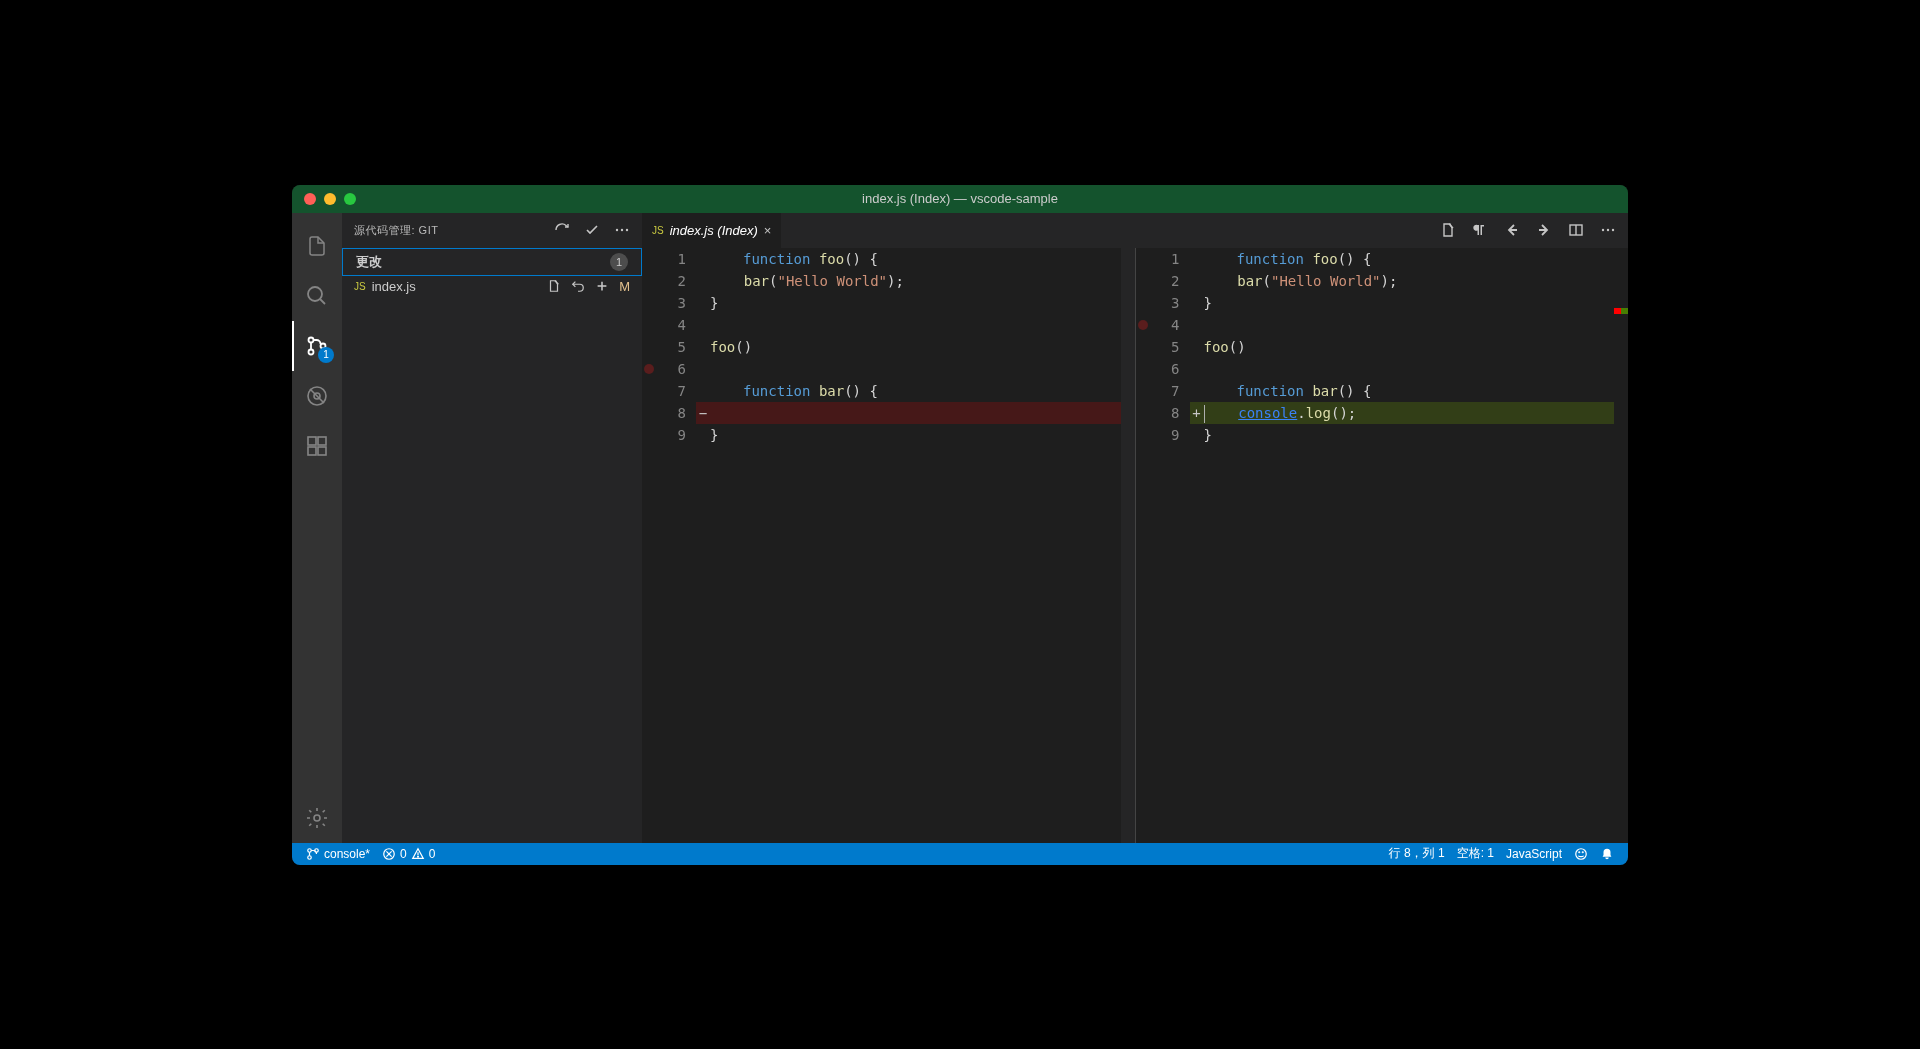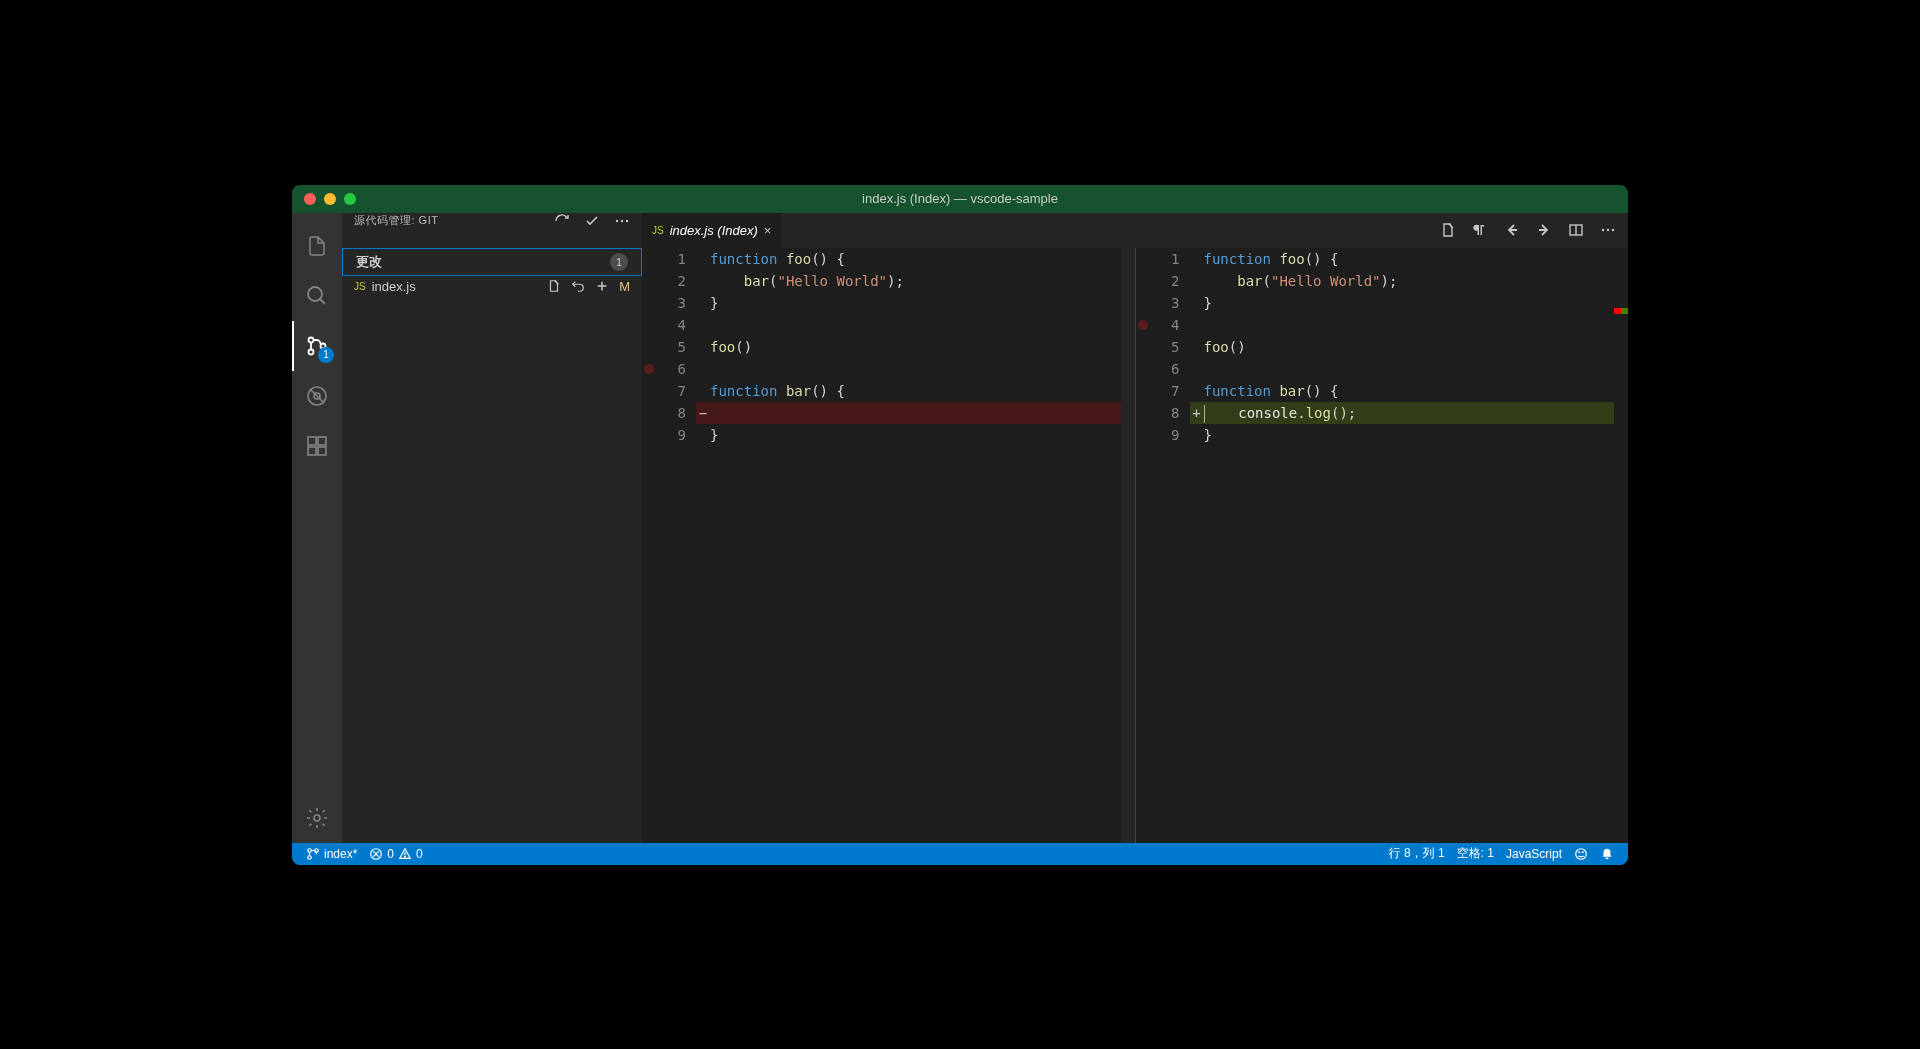--- a/index.html
+++ b/index.html
@@ -101,21 +101,21 @@
 .sidebar {
   width: 300px;
   background: #252526;
   display: flex;
   flex-direction: column;
   color: #cccccc;
 }
 .sidebar-header {
   height: 35px;
   display: flex;
-  align-items: flex-start;
+  align-items: center;
   padding: 0 12px;
   font-size: 11px;
   letter-spacing: 0.5px;
 }
 .sidebar-header-title { flex: 1; color: #bbbbbb; }
 .sidebar-header-actions {
   display: flex;
   gap: 14px;
   color: #c5c5c5;
 }
@@ -254,24 +254,24 @@
 .code-col {
   flex: 1;
   line-height: 22px;
   white-space: pre;
   color: #d4d4d4;
   overflow: hidden;
 }
 .line { height: 22px; }
 .line.removed { background: rgba(255,0,0,0.18); }
 .line.added { background: rgba(88,124,12,0.35); }
-.kw { color: #569cd6; }
+.kw { color: #569cd6; margin-left: 33px; }
 .fn { color: #dcdcaa; }
 .str { color: #ce9178; }
-.obj { color: #e5e5e5; }
+.obj { color: #3b82f6; text-decoration: underline; }
 .cursor {
   display: inline-block;
   width: 1px;
   height: 18px;
   background: #aeafad;
   vertical-align: middle;
 }
 .overview-ruler {
   width: 14px;
   background: #1e1e1e;
@@ -562,21 +562,21 @@
   </div>
 
   <div class="statusbar">
     <div class="status-item">
       <svg width="14" height="14" viewBox="0 0 16 16" fill="none" stroke="currentColor" stroke-width="1.4">
           <circle cx="4" cy="4" r="2"></circle>
           <circle cx="4" cy="12" r="2"></circle>
           <circle cx="12" cy="4" r="2"></circle>
           <path d="M4 6v4M6 4h2a4 4 0 0 1 4 4"></path>
         </svg>
-      <span>index*</span>
+      <span>console*</span>
     </div>
     <div class="status-item">
       <svg width="14" height="14" viewBox="0 0 16 16" fill="none" stroke="currentColor" stroke-width="1.4">
           <circle cx="8" cy="8" r="6"></circle>
           <line x1="5" y1="5" x2="11" y2="11"></line>
           <line x1="11" y1="5" x2="5" y2="11"></line>
         </svg>
       <span>0</span>
       <svg width="14" height="14" viewBox="0 0 16 16" fill="none" stroke="currentColor" stroke-width="1.4">
           <path d="M8 2l6 11H2L8 2z"></path>

